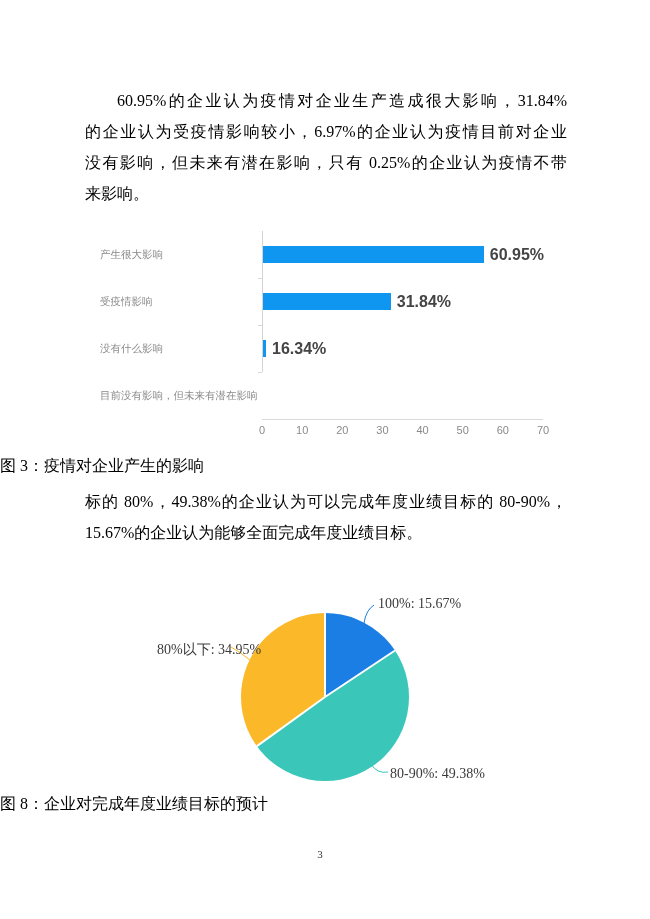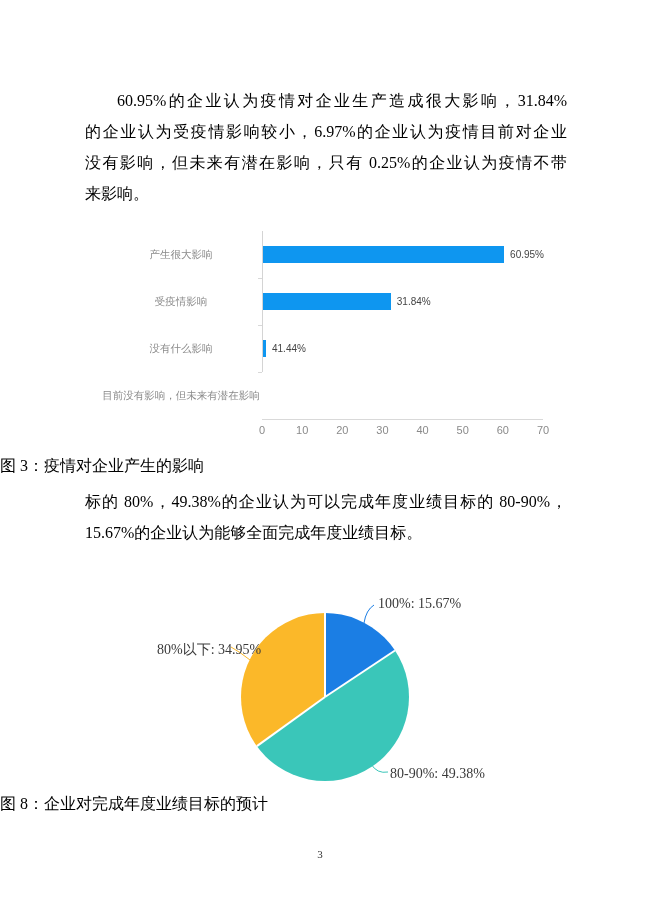--- a/index.html
+++ b/index.html
@@ -15,25 +15,25 @@
   
   .caption{position:absolute;left:0;width:100%;font-size:16px;line-height:24px;}
   .caption3{top:454px;}
   .caption4{top:792px;}
   .pagenum{position:absolute;left:0;width:100%;top:848px;text-align:center;font-size:11px;color:#333;}
   
   .bar-figure{position:absolute;left:100px;top:231px;width:470px;height:210px;
               font-family:"Liberation Sans","DejaVu Sans",sans-serif;}
   .bar-row{display:flex;align-items:center;height:47px;position:relative;}
   .bar-row:not(:last-child)::after{content:"";position:absolute;left:158px;bottom:-0.5px;width:4px;height:1px;background:#d8d8d8;}
-  .bar-cat{flex:0 0 162px;box-sizing:border-box;text-align:center;
+  .bar-cat{flex:0 0 162px;box-sizing:border-box;text-align:left;
            font-size:10.5px;color:#8a8a8a;white-space:nowrap;}
   .bar-area{flex:0 0 281px;display:flex;align-items:center;border-left:1px solid #d4d4d4;height:100%;}
   .bar-fill{height:17px;min-width:3px;}
-  .bar-val{margin-left:6px;font-size:10px;color:#444;white-space:nowrap;}
+  .bar-val{margin-left:6px;font-size:16px;color:#444;white-space:nowrap;font-weight:bold;}
   .x-axis{position:relative;margin-left:162px;width:281px;height:20px;border-top:1px solid #d9d9d9;}
   .x-axis .tick{position:absolute;top:4px;transform:translateX(-50%);font-size:11px;color:#8a8a8a;}
   
   .pie-figure{position:absolute;left:0;top:590px;width:650px;height:200px;}
   .pie-circle{position:absolute;left:241px;top:23px;width:168px;height:168px;border-radius:50%;}
   .pie-sep{position:absolute;left:calc(50% - 1px);top:0;width:2px;height:50%;background:#fff;transform-origin:50% 100%;}
   .leaders{position:absolute;left:0;top:0;width:650px;height:200px;pointer-events:none;}
   .pie-label{position:absolute;font-size:14px;color:#3a3a3a;white-space:nowrap;
              font-family:"Liberation Serif","DejaVu Serif",serif;}
 </style>
@@ -62,21 +62,21 @@
         <span class="bar-cat">受疫情影响</span>
         <div class="bar-area">
           <div class="bar-fill" style="width: 45.4857%; background: rgb(14, 150, 240);"></div>
           <span class="bar-val">31.84%</span>
         </div>
       </div>
       <div class="bar-row">
         <span class="bar-cat">没有什么影响</span>
         <div class="bar-area">
           <div class="bar-fill" style="width: 0.357143%; background: rgb(14, 150, 240);"></div>
-          <span class="bar-val">41.44%</span>
+          <span class="bar-val">16.34%</span>
         </div>
       </div>
       <div class="bar-row">
         <span class="bar-cat">目前没有影响，但未来有潜在影响</span>
       </div>
     </div>
     <div class="x-axis">
       <span class="tick" style="left:0%">0</span>
       <span class="tick" style="left:14.2857%">10</span>
       <span class="tick" style="left:28.5714%">20</span>

